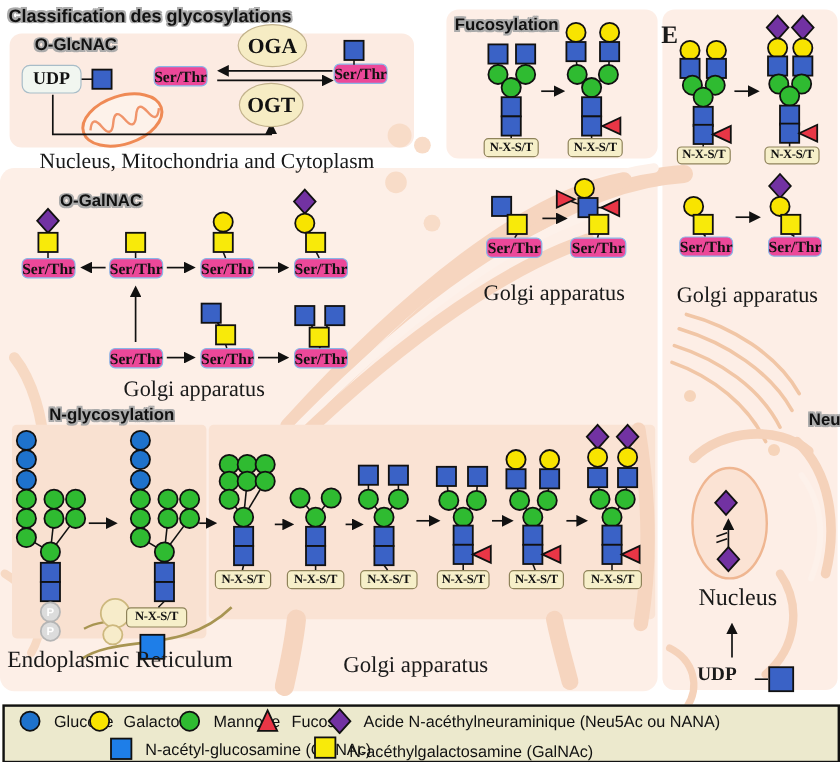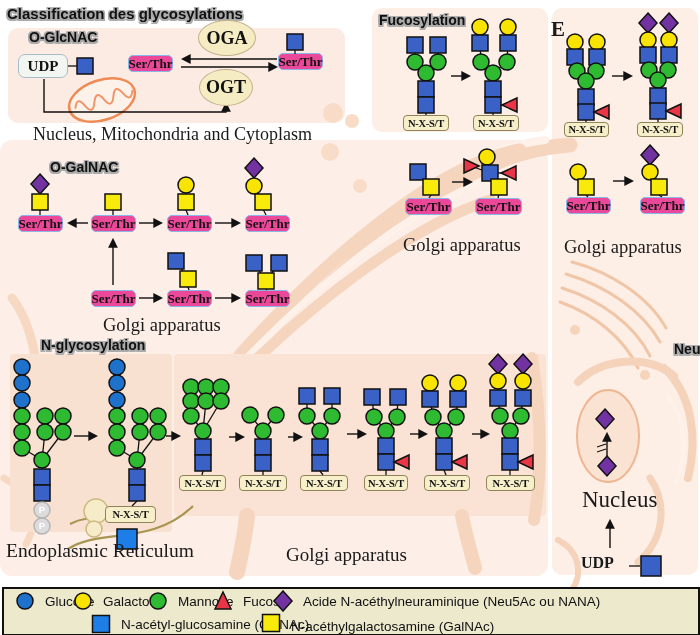--- a/index.html
+++ b/index.html
@@ -26,21 +26,21 @@
   .lbl-fucos{left:379px;top:12px;}
   .lbl-nglyc{left:16px;top:337px;padding-left:25px;}
   .lbl-neu5ac{left:639px;top:341px;padding-left:35px;}
   .lbl-e{left:551px;top:17px;font-weight:bold;font-size:21px;}
   .lbl-nmc{left:33px;top:124px;font-size:18px;}
   .lbl-golgi1{left:103px;top:315px;font-size:18.5px;}
   .lbl-golgi2{left:403px;top:235px;font-size:18.5px;}
   .lbl-golgi3{left:564px;top:237px;font-size:18.5px;}
   .lbl-golgi4{left:286px;top:544px;font-size:19px;}
   .lbl-er{left:6px;top:540px;font-size:19.5px;}
-  .lbl-nucleus2{left:582px;top:487px;font-size:23px;}
+  .lbl-nucleus2{left:582px;top:487px;font-size:20px;}
   .lbl-udp2{left:581px;top:554px;font-size:16px;font-weight:bold;}
   .enzyme{position:absolute;display:flex;align-items:center;justify-content:center;
           background:#f6ecc4;border:1px solid #c2b28c;border-radius:50%;
           font-family:"Liberation Serif",serif;font-weight:bold;font-size:18px;color:#111;}
   .enz-oga{left:198px;top:20px;width:56px;height:34px;}
   .enz-ogt{left:199px;top:69px;width:52px;height:35px;}
   #legend{position:absolute;left:2px;top:587px;width:694px;height:45px;
           background:#ece9cd;border:2px solid #111;}
   .leg-item{position:absolute;display:flex;align-items:center;gap:9px;height:20px;
             font-size:13.5px;color:#111;}

